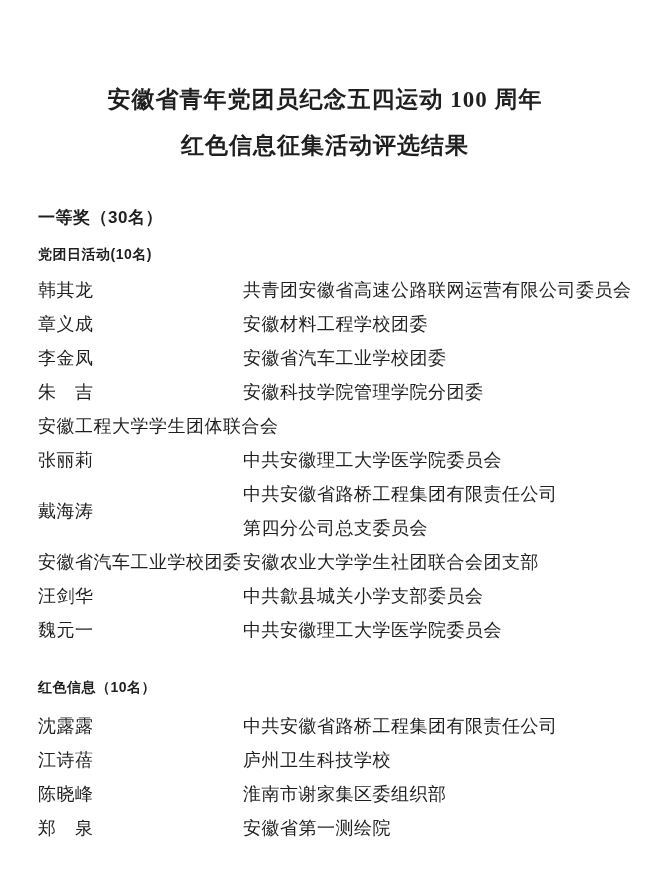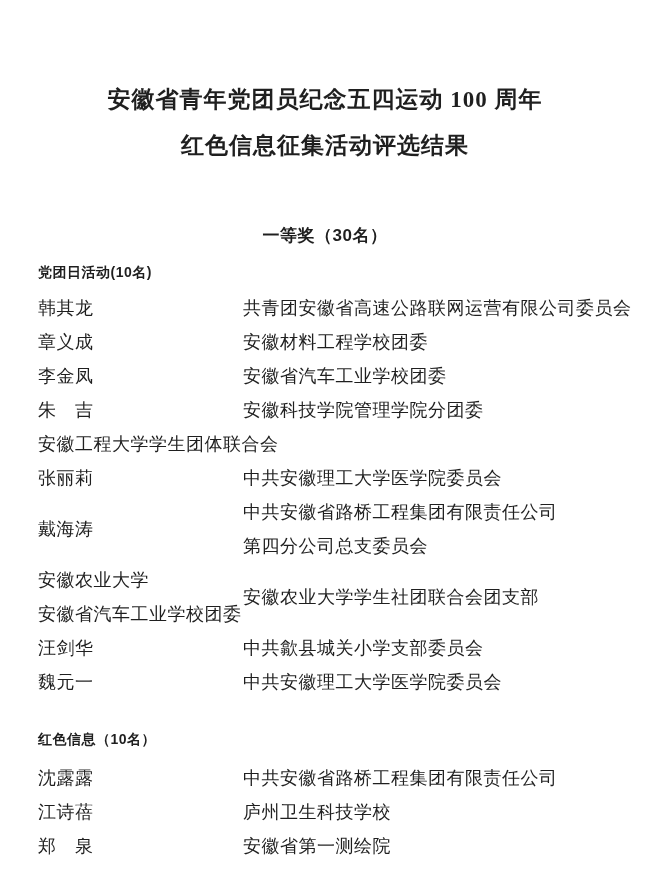--- a/index.html
+++ b/index.html
@@ -19,27 +19,26 @@
   .title-block {
     padding-top: 86px;
     text-align: center;
     font-weight: bold;
     font-size: 23px;
     letter-spacing: 1px;
     line-height: 28px;
   }
   .title-line-2 { margin-top: 18px; }
   .award-heading {
-    margin-top: 66px;
+    margin-top: 48px;
     font-family: "Liberation Sans", sans-serif;
     font-weight: bold;
     font-size: 17px;
     line-height: 20px;
     letter-spacing: 0.5px;
-    text-align: center;
   }
   .category-heading {
     font-family: "Liberation Sans", sans-serif;
     font-weight: bold;
     font-size: 14px;
     line-height: 20px;
     letter-spacing: 0.5px;
     margin-top: 16px;
     margin-bottom: 9px;
   }
@@ -125,21 +124,20 @@
         <div class="name-cell">
           <div class="cell-line">戴海涛</div>
         </div>
         <div class="org-cell">
           <div class="cell-line">中共安徽省路桥工程集团有限责任公司</div>
           <div class="cell-line">第四分公司总支委员会</div>
         </div>
       </div>
       <div class="entry-row">
         <div class="name-cell">
-          <div class="cell-line">安徽农业大学</div>
           <div class="cell-line">安徽省汽车工业学校团委</div>
         </div>
         <div class="org-cell">
           <div class="cell-line">安徽农业大学学生社团联合会团支部</div>
         </div>
       </div>
       <div class="entry-row">
         <div class="name-cell">
           <div class="cell-line">汪剑华</div>
         </div>
@@ -167,20 +165,28 @@
       <div class="entry-row">
         <div class="name-cell">
           <div class="cell-line">江诗蓓</div>
         </div>
         <div class="org-cell">
           <div class="cell-line">庐州卫生科技学校</div>
         </div>
       </div>
       <div class="entry-row">
         <div class="name-cell">
+          <div class="cell-line">陈晓峰</div>
+        </div>
+        <div class="org-cell">
+          <div class="cell-line">淮南市谢家集区委组织部</div>
+        </div>
+      </div>
+      <div class="entry-row">
+        <div class="name-cell">
           <div class="cell-line">郑　泉</div>
         </div>
         <div class="org-cell">
           <div class="cell-line">安徽省第一测绘院</div>
         </div>
       </div>
     </main>
 </div>
 
 </body></html>

